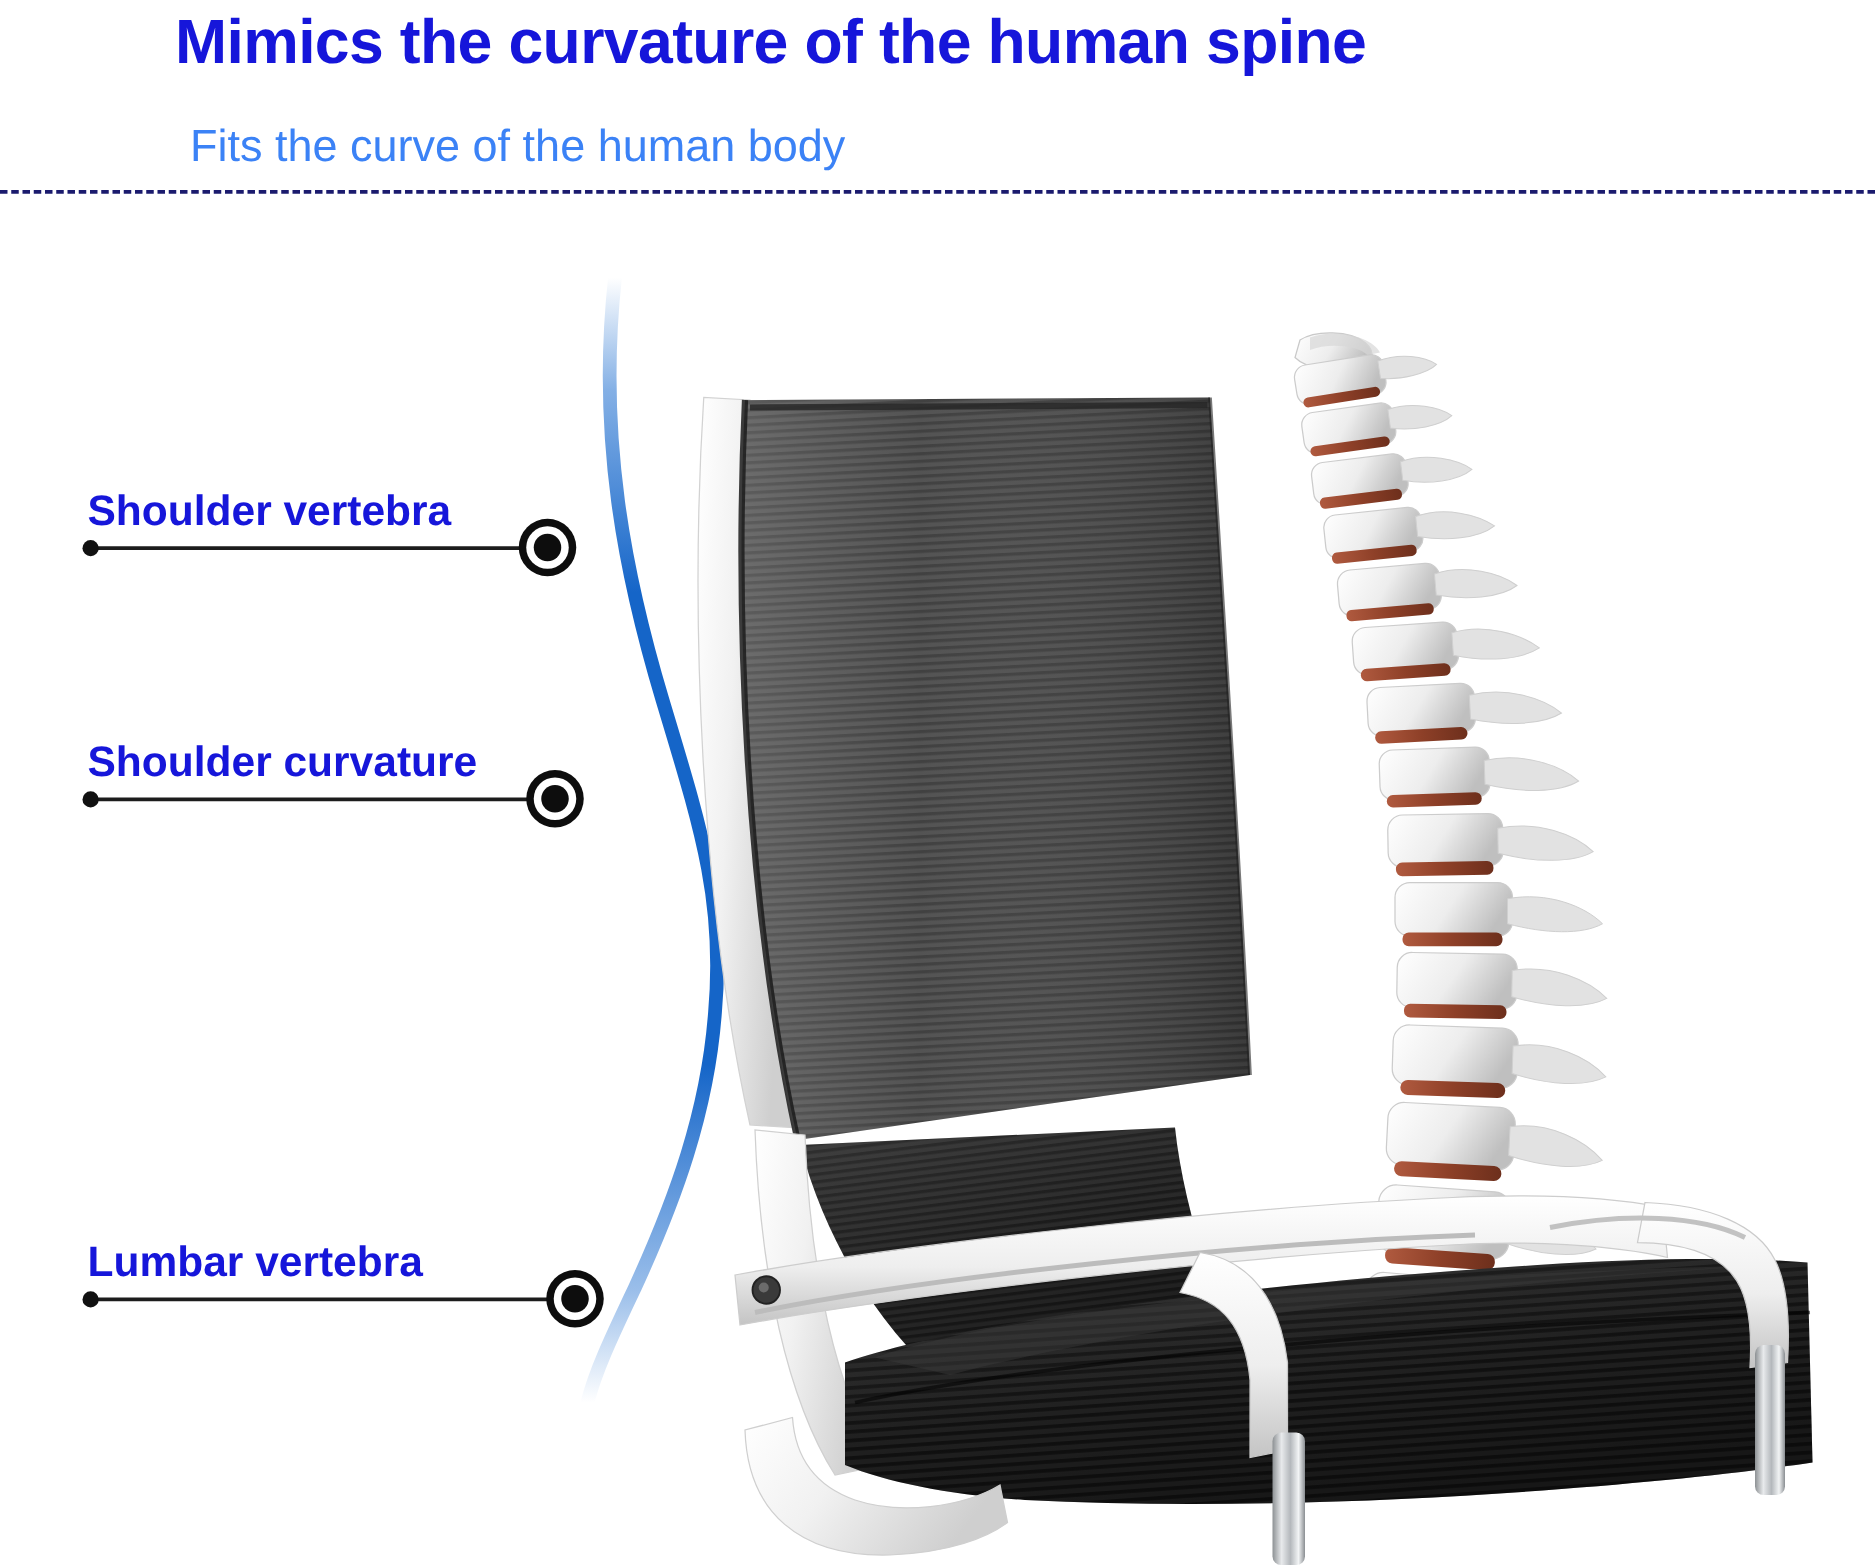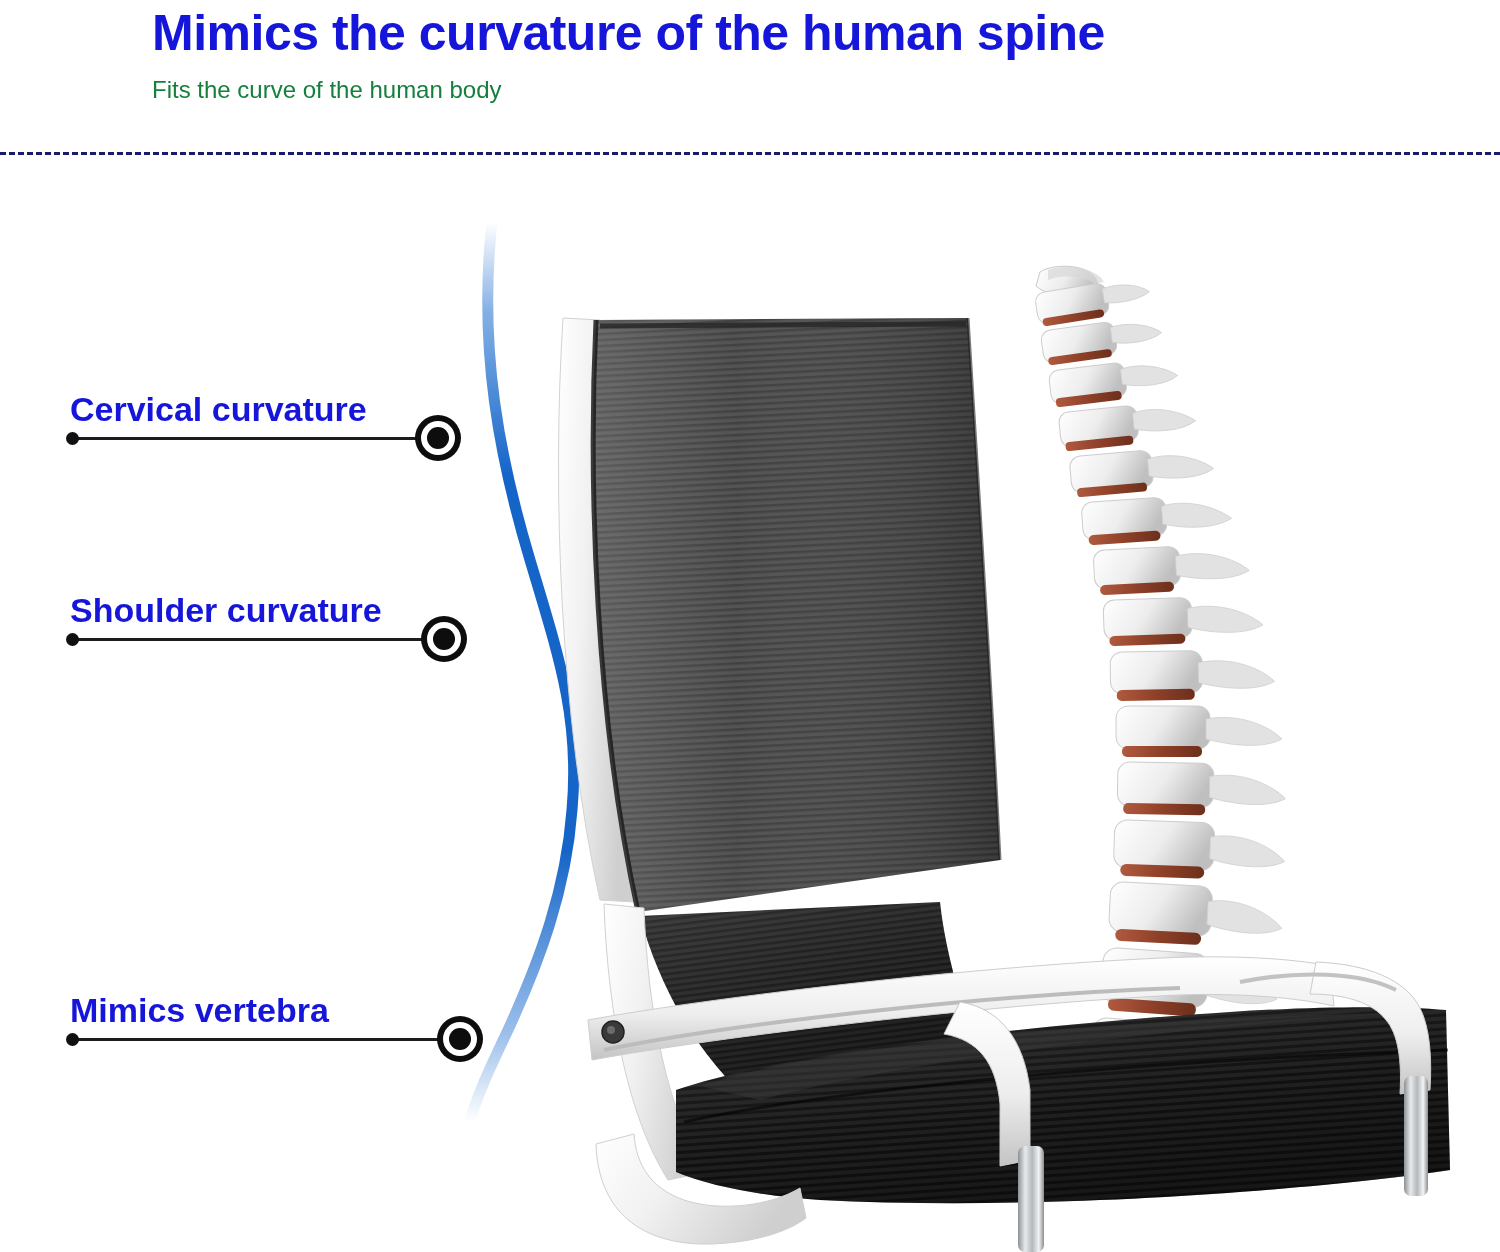--- a/index.html
+++ b/index.html
@@ -12,35 +12,35 @@
     width: 1500px;
     height: 1252px;
     background: #ffffff;
     overflow: hidden;
     font-family: "Liberation Sans", sans-serif;
   }
 
   
   #headline {
     position: absolute;
-    left: 152px;
+    left: 140px;
     top: 4px;
     font-size: 50px;
     font-weight: bold;
     color: #1616da;
     letter-spacing: -0.5px;
     white-space: nowrap;
   }
   #subhead {
     position: absolute;
     left: 152px;
-    top: 76px;
-    font-size: 24px;
+    top: 96px;
+    font-size: 36px;
     font-weight: normal;
-    color: #15803d;
+    color: #3b82f6;
     white-space: nowrap;
   }
   #divider {
     position: absolute;
     left: 0;
     top: 152px;
     width: 1500px;
     height: 0;
     border-top: 3px dashed #1b1b6e;
   }
@@ -379,33 +379,33 @@
 
         <g>
           <rect x="1018" y="986" width="26" height="106" rx="7" fill="url(#chrome)"></rect>
           <rect x="1404" y="916" width="24" height="120" rx="7" fill="url(#chrome)"></rect>
         </g>
       </g>
     </svg>
   </div>
 
   <div class="callout" style="left:70px; top:437px; width:370px;">
-    <div class="callout-label">Cervical curvature</div>
+    <div class="callout-label">Shoulder vertebra</div>
     <div class="callout-line" style="width:367px;"></div>
     <div class="callout-dot-start"></div>
     <div class="callout-ring" style="left:345px;"></div>
   </div>
 
   <div class="callout" style="left:70px; top:638px; width:376px;">
     <div class="callout-label">Shoulder curvature</div>
     <div class="callout-line" style="width:373px;"></div>
     <div class="callout-dot-start"></div>
     <div class="callout-ring" style="left:351px;"></div>
   </div>
 
   <div class="callout" style="left:70px; top:1038px; width:392px;">
-    <div class="callout-label">Mimics vertebra</div>
+    <div class="callout-label">Lumbar vertebra</div>
     <div class="callout-line" style="width:389px;"></div>
     <div class="callout-dot-start"></div>
     <div class="callout-ring" style="left:367px;"></div>
   </div>
 
 </div>
 
 </body></html>

